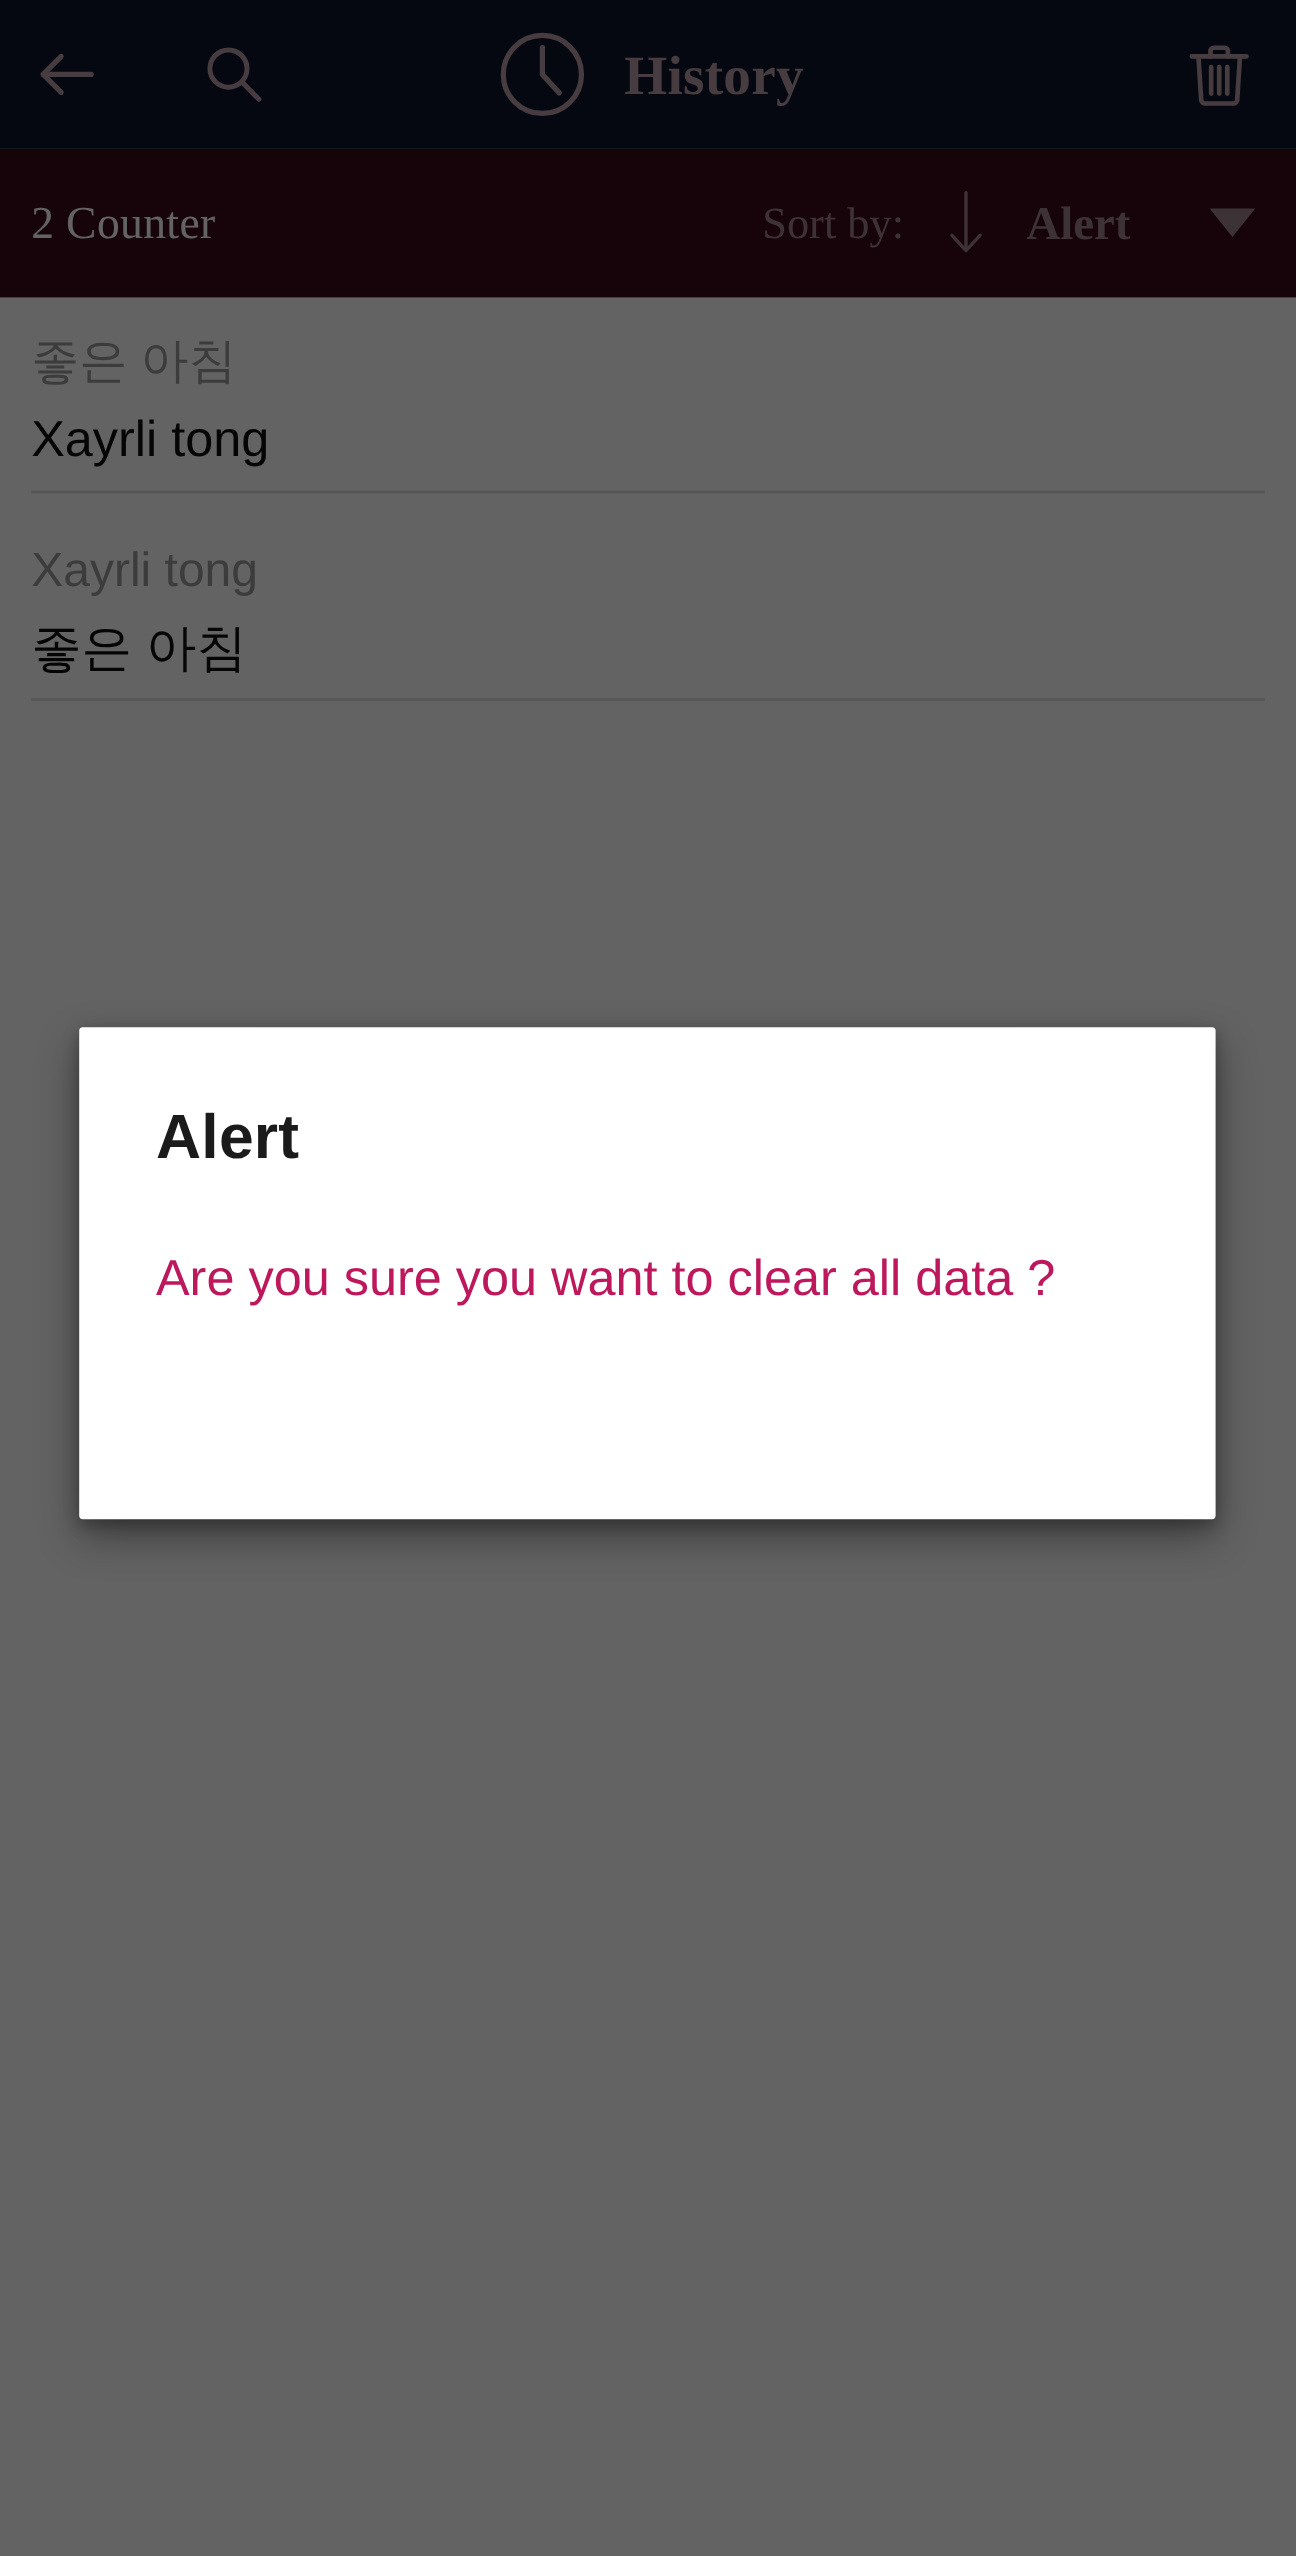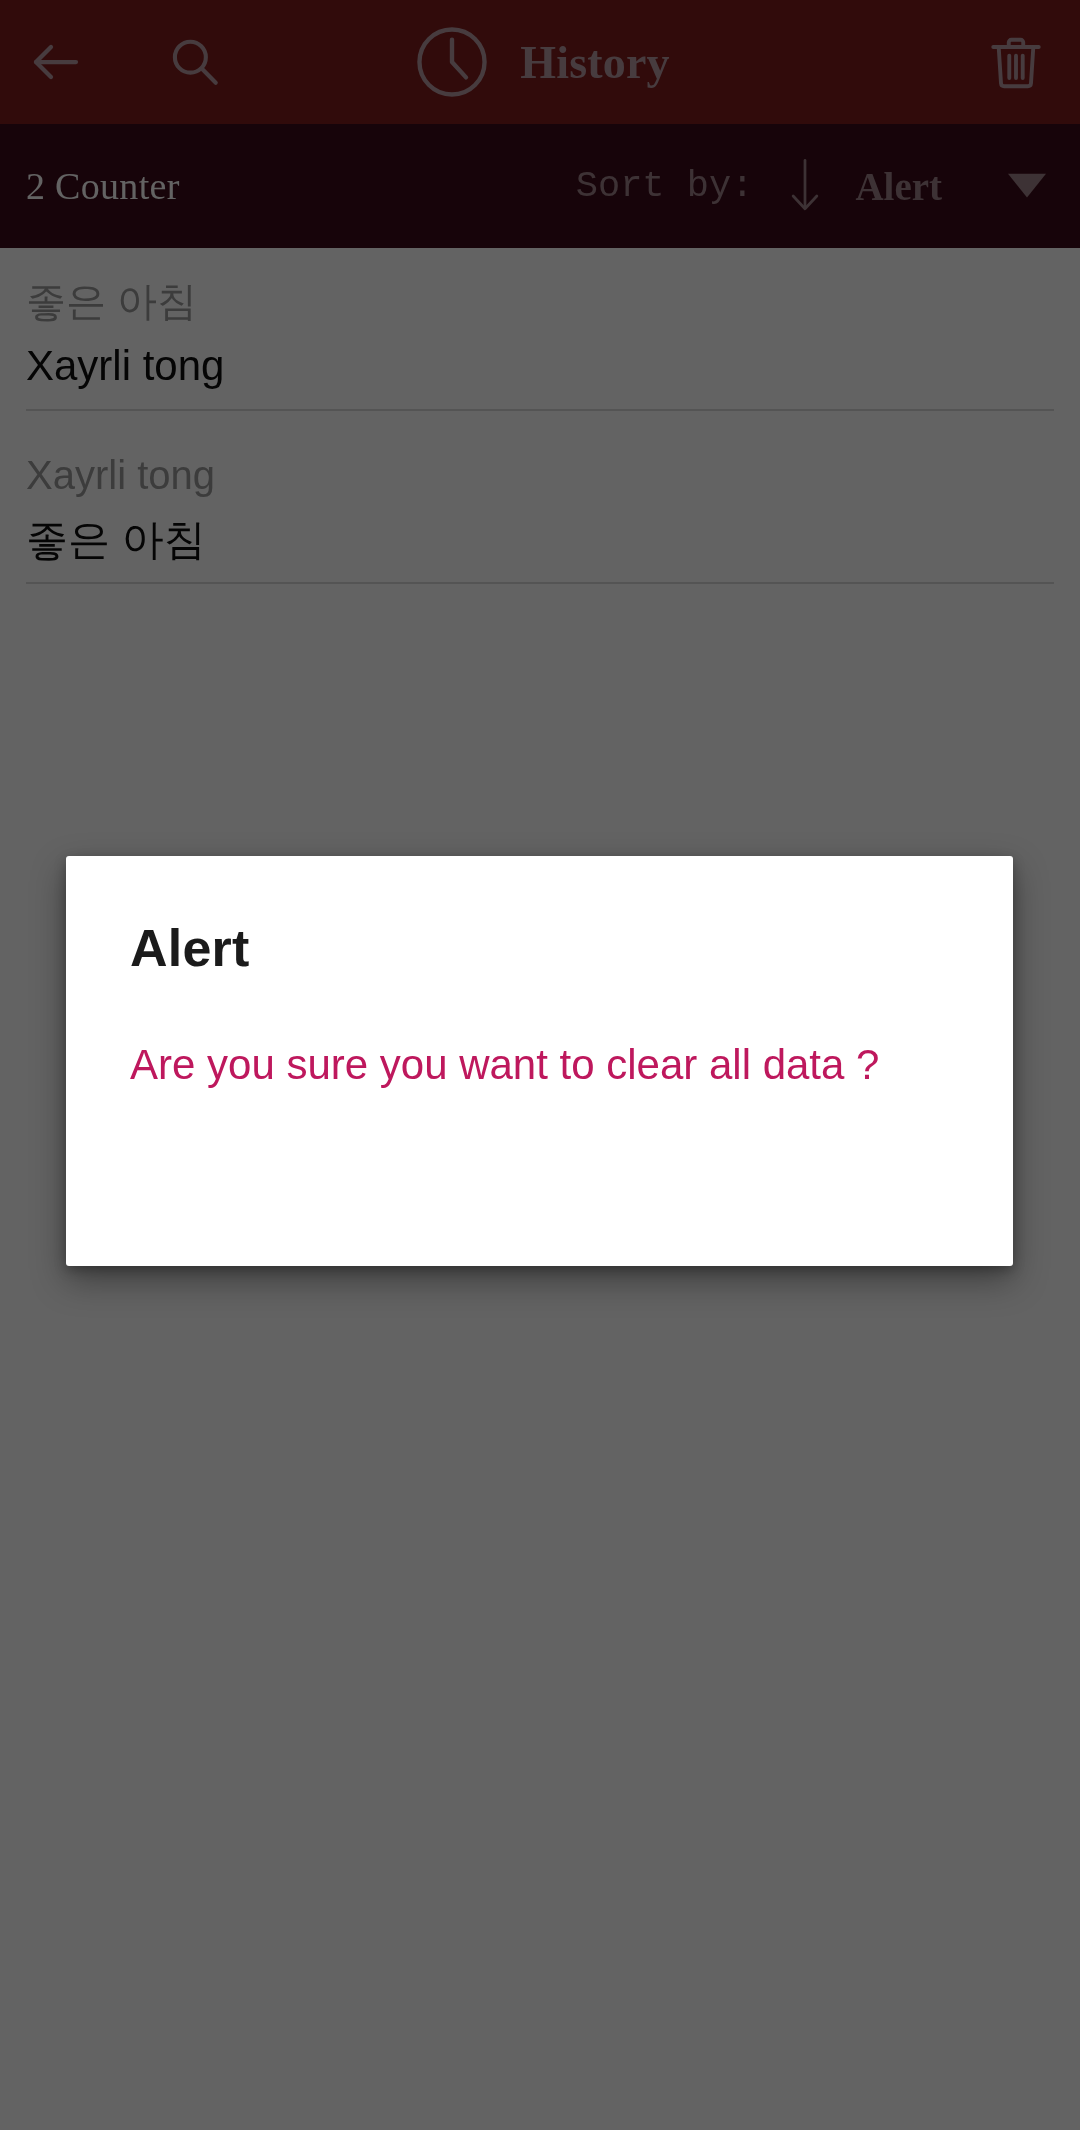--- a/index.html
+++ b/index.html
@@ -25,21 +25,21 @@
     position: absolute;
     inset: 0;
     background: #ffffff;
     display: flex;
     flex-direction: column;
   }
 
   .appbar {
     position: relative;
     height: 124px;
-    background: #7f1d1d;
+    background: #0f172a;
     display: flex;
     align-items: center;
     flex: 0 0 auto;
   }
 
   .appbar-icon {
     width: 96px;
     height: 96px;
     display: flex;
     align-items: center;
@@ -95,21 +95,21 @@
     letter-spacing: 0.3px;
   }
 
   .sort-group {
     margin-left: auto;
     display: flex;
     align-items: center;
   }
 
   .sort-by-label {
-    font-family: Liberation Mono, monospace;
+    font-family: Liberation Serif, serif;
     font-size: 37px;
     color: #9E8189;
     margin-right: 30px;
   }
 
   .sort-dir-icon { margin-right: 28px; display: flex; align-items: center; }
 
   .sort-value {
     font-family: "Liberation Serif", serif;
     font-size: 39px;

